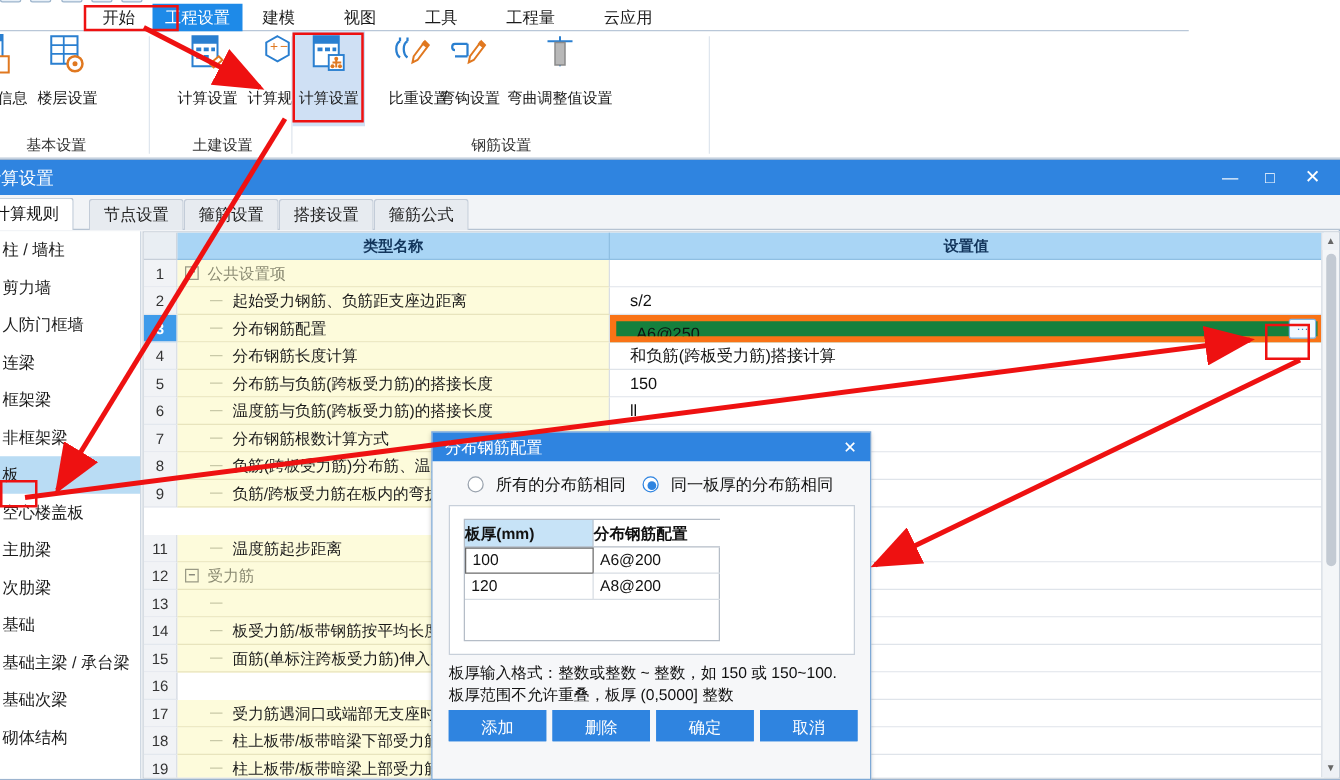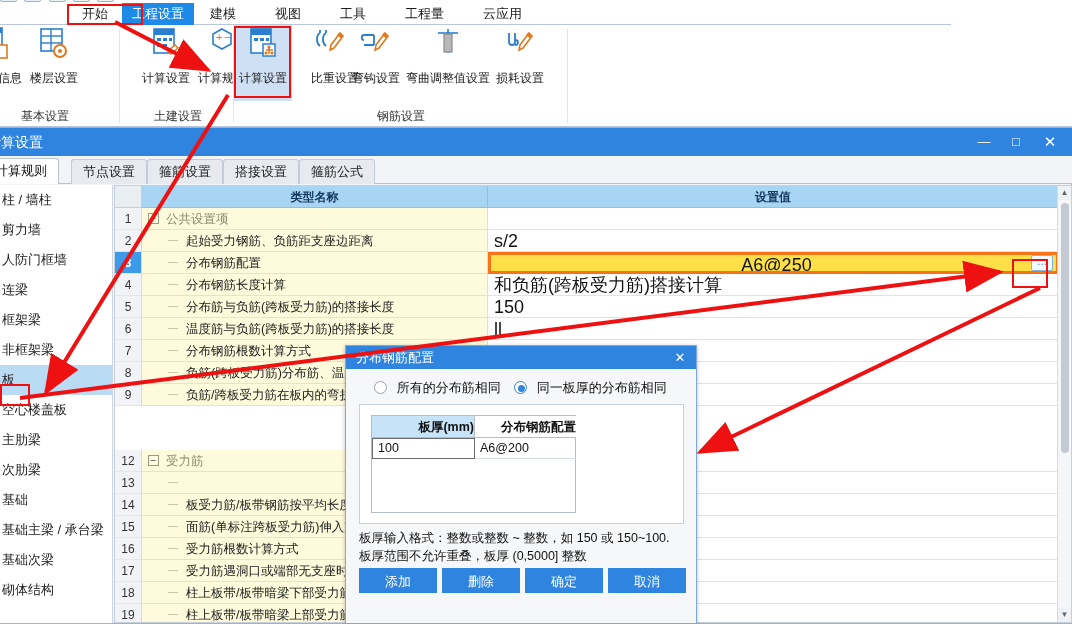--- a/index.html
+++ b/index.html
@@ -139,25 +139,25 @@
   .gname .exp {
     position:absolute; left:6px; top:5px; width:11px; height:11px;
     border:1px solid #9a9a85; background:#fdfbdb; font-size:10px;
     line-height:9px; text-align:center; color:#444;
   }
   .gname .dash {
     position:absolute; left:26px; top:10px; width:10px; height:1px; background:#c9c9a8;
   }
   .gval {
     position:absolute; left:373px; top:0; width:571px; height:22px; line-height:22px;
-    background:#ffffff; border-bottom:1px solid #dfe4ea; padding-left:6px;
-    font-size:18px; color:#111; white-space:nowrap; overflow:hidden;
+    background:#ffffff; border-bottom:1px solid #dfe4ea; padding-left:16px;
+    font-size:13px; color:#111; white-space:nowrap; overflow:hidden;
   }
   .grow.editing .gval {
-    background:#fde047; border:3px solid #f97316; height:22px; line-height:20px;text-align:center;
+    background:#15803d; border:5px solid #f97316; height:22px; line-height:20px;
   }
   #ellipsis-btn {
     position:absolute; right:6px; top:3px; width:22px; height:16px;
     border:1px solid #7fb6e6; border-radius:2px; background:#f3f9ff;
     color:#3b7fc4; font-size:10px; line-height:12px; text-align:center;
     cursor:default;
   }
   
   #gv-scroll {
     position:absolute; right:0; top:0; width:14px; height:436px; background:#f4f6f8;
@@ -207,21 +207,21 @@
   #sd-panel {
     position:absolute; left:13px; top:58px; width:325px; height:120px;
     background:#ffffff; border:1px solid #c8d0da;
   }
   #sd-table {
     position:absolute; left:11px; top:10px; width:205px; height:98px;
     border:1px solid #b5bdc7; background:#fff;
   }
   .sdh {
     position:absolute; top:0; height:22px; line-height:22px; font-size:12.5px;
-    font-weight:bold; text-align:right; color:#111;
+    font-weight:bold; text-align:left; color:#111;
     border-bottom:1px solid #b5bdc7;
   }
   #sdh-a { left:0; width:103px; background:#c7e3f7; border-right:1px solid #b5bdc7; }
   #sdh-b { left:103px; width:101px; background:#ffffff; }
   .sdr { position:absolute; left:0; width:200px; height:21px; }
   .sdc {
     position:absolute; top:0; height:21px; line-height:21px; font-size:12.5px;
     padding-left:5px; color:#111; border-bottom:1px solid #d7dde4;
   }
   .sdc.a { left:0; width:103px; border-right:1px solid #d7dde4; }
@@ -380,31 +380,20 @@
       </div>
       <div class="rbtn w84" style="left:170px;">
         <span class="glyph">
           <svg width="44" height="40" viewBox="0 0 44 40">
             <line x1="12" y1="8" x2="32" y2="8" stroke="#2a7fd0" stroke-width="1.6"></line>
             <line x1="22" y1="4" x2="22" y2="28" stroke="#2a7fd0" stroke-width="1.6"></line>
             <rect x="18" y="9" width="8" height="18" fill="#b8b8b8" stroke="#8a8a8a" stroke-width="1.2"></rect>
           </svg>
         </span>
         <span class="cap">弯曲调整值设置</span>
-      </div>
-      <div class="rbtn" style="left:258px;">
-        <span class="glyph">
-          <svg width="36" height="40" viewBox="0 0 36 40">
-            <path d="M7 8 v9 c0 4 6 4 6 0 v-9" fill="none" stroke="#2a7fd0" stroke-width="1.8"></path>
-            <path d="M13 20 c4 0 4 -5 0 -5" fill="none" stroke="#2a7fd0" stroke-width="1.8"></path>
-            <path d="M18 20 l9 -12 l3 3 l-9 12 l-4 2 z" fill="#fff" stroke="#e07820" stroke-width="1.6"></path>
-            <path d="M25 9 l4 3" stroke="#e07820" stroke-width="3"></path>
-          </svg>
-        </span>
-        <span class="cap">损耗设置</span>
       </div>
       <div class="sep"></div>
       <div class="rgroup-label" style="left:0px; width:334px;">钢筋设置</div>
     </div>
 
   </div>
 </div>
 
 <div id="calc-window">
 
@@ -517,20 +506,28 @@
       <div class="gval"></div>
     </div>
     <div class="grow" style="top:198px;">
       <div class="gnum">9</div>
       <div class="gname lvl1">
         <span class="dash"></span>
         <span class="txt">负筋/跨板受力筋在板内的弯折长度</span>
       </div>
       <div class="gval"></div>
     </div>
+    <div class="grow" style="top:242px;">
+      <div class="gnum">11</div>
+      <div class="gname lvl1">
+        <span class="dash"></span>
+        <span class="txt">温度筋起步距离</span>
+      </div>
+      <div class="gval"></div>
+    </div>
     <div class="grow" style="top:264px;">
       <div class="gnum">12</div>
       <div class="gname lvl0">
         <span class="exp">−</span>
         <span class="txt">受力筋</span>
       </div>
       <div class="gval"></div>
     </div>
     <div class="grow" style="top:286px;">
       <div class="gnum">13</div>
@@ -550,24 +547,20 @@
     <div class="grow" style="top:330px;">
       <div class="gnum">15</div>
       <div class="gname lvl1">
         <span class="dash"></span>
         <span class="txt">面筋(单标注跨板受力筋)伸入支座</span>
       </div>
       <div class="gval">c+15*d</div>
     </div>
     <div class="grow" style="top:352px;">
       <div class="gnum">16</div>
-      <div class="gname lvl1">
-        <span class="dash"></span>
-        <span class="txt">受力筋根数计算方式</span>
-      </div>
       <div class="gval"></div>
     </div>
     <div class="grow" style="top:374px;">
       <div class="gnum">17</div>
       <div class="gname lvl1">
         <span class="dash"></span>
         <span class="txt">受力筋遇洞口或端部无支座时的</span>
       </div>
       <div class="gval"></div>
     </div>
@@ -614,20 +607,24 @@
   </div>
 
   <div id="sd-panel">
     <div id="sd-table">
       <div class="sdh" id="sdh-a">板厚(mm)</div>
       <div class="sdh" id="sdh-b">分布钢筋配置</div>
 
       <div class="sdr selcell" style="top:22px;">
         <div class="sdc a">100</div>
         <div class="sdc b">A6@200</div>
+      </div>
+      <div class="sdr" style="top:43px;">
+        <div class="sdc a">120</div>
+        <div class="sdc b">A8@200</div>
       </div>
     </div>
   </div>
 
   <div class="sd-hint" id="hint1">板厚输入格式：整数或整数 ~ 整数，如 150 或 150~100.</div>
   <div class="sd-hint" id="hint2">板厚范围不允许重叠，板厚 (0,5000] 整数</div>
 
   <div class="sd-btn" id="btn-add">添加</div>
   <div class="sd-btn" id="btn-del">删除</div>
   <div class="sd-btn" id="btn-ok">确定</div>

